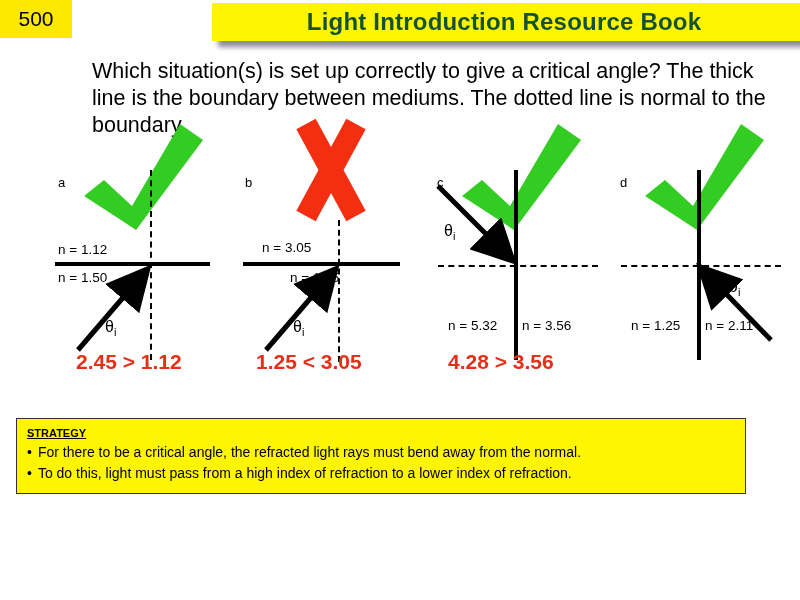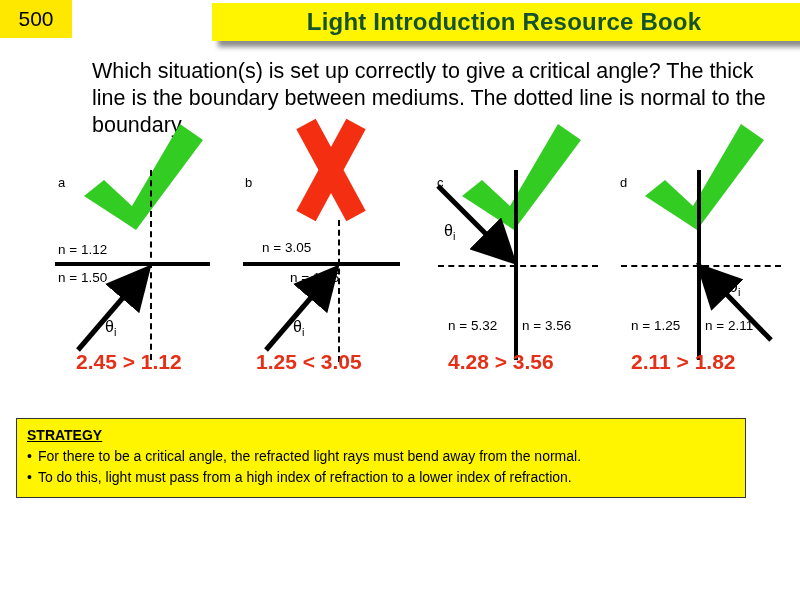--- a/index.html
+++ b/index.html
@@ -241,25 +241,24 @@
     <line x1="78" y1="78" x2="10" y2="8" stroke="#000" stroke-width="5" marker-end="url(#arrD)"></line>
   </svg>
 
   <span class="theta" style="left:116px; top:158px;">
     <span>θ</span><sub>i</sub>
   </span>
 
   <span class="nlabel" style="left:18px; top:198px;">n = 1.25</span>
   <span class="nlabel" style="left:92px; top:198px;">n = 2.11</span>
 
-  <span class="answer" style="left:18px; top:230px;">2.11 &gt; 1.82</span>
 </div>
 
 <div id="strategy-box" style="position:absolute; left:16px; top:418px; width:730px; background:#FFF500; border:1.5px solid #333; padding:8px 10px 10px 10px; box-sizing:border-box;">
-  <div style="font-size:14px; font-weight:bold; text-decoration:underline; margin-bottom:4px; color:#000;">STRATEGY</div>
+  <div style="font-size:11px; font-weight:bold; text-decoration:underline; margin-bottom:4px; color:#000;">STRATEGY</div>
   <div style="font-size:14px; line-height:19px; display:flex; color:#000;">
     <span style="margin-right:6px;">•</span>
     <span style="flex:1;">For there to be a critical angle, the refracted light rays must bend away from the normal.</span>
   </div>
   <div style="font-size:14px; line-height:19px; display:flex; color:#000; margin-top:2px;">
     <span style="margin-right:6px;">•</span>
     <span style="flex:1;">To do this, light must pass from a high index of refraction to a lower index of refraction.</span>
   </div>
 </div>
 

